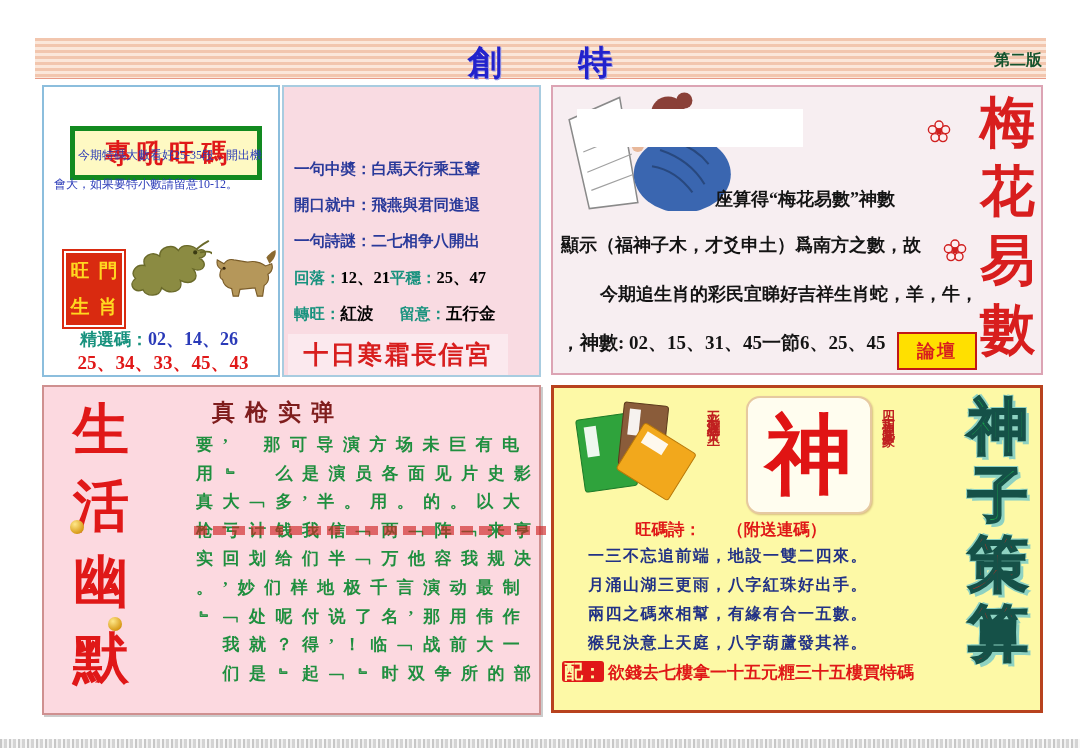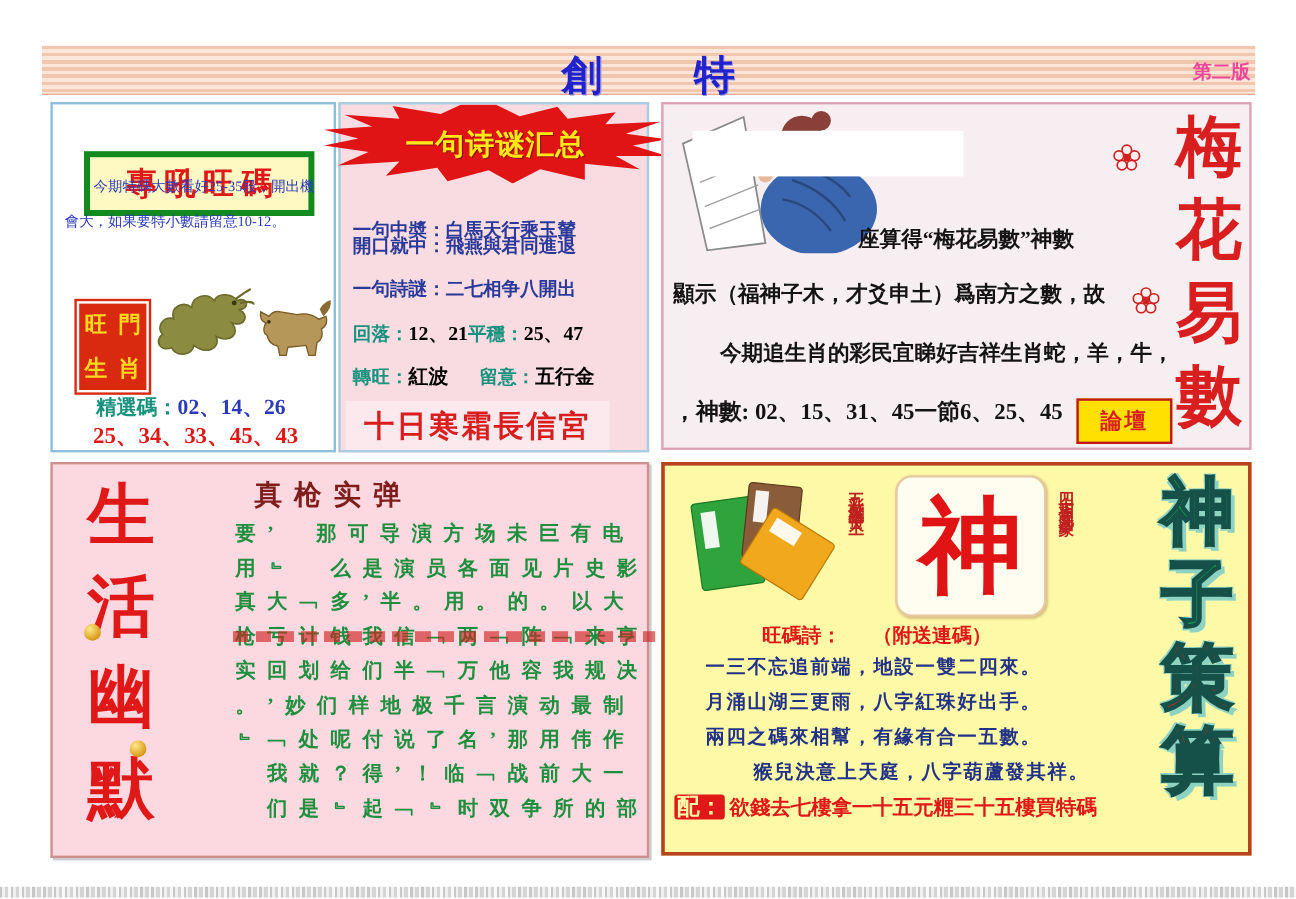--- a/index.html
+++ b/index.html
@@ -8,21 +8,21 @@
   .abs{position:absolute;}
   .box{position:absolute;box-sizing:border-box;}
 
   
   #banner{left:35px;top:38px;width:1011px;height:40px;
     background:repeating-linear-gradient(to bottom,#f2c6ae 0 3px,#fbe7da 3px 6px);
     border-bottom:1px solid #e89a86;}
   #page-title{left:0;top:40px;width:1080px;text-align:center;
     font-size:34px;font-weight:bold;color:#2222cc;letter-spacing:34px;text-indent:34px;
     text-shadow:1px 1px 0 #9a9ae0;}
-  #edition{right:38px;top:50px;font-size:16px;font-weight:bold;color:#ec4899;}
+  #edition{right:38px;top:50px;font-size:16px;font-weight:bold;color:#14532d;}
 
   
   #leftbox{left:42px;top:85px;width:238px;height:292px;background:#ffffff;
     border:2px solid #8cbedd;}
   #leftbox-header{left:26px;top:14px;width:182px;height:44px;background:#fef9c3;
     border:5px solid #128a20;display:flex;align-items:center;justify-content:center;
     font-size:26px;font-weight:bold;color:#e01818;letter-spacing:6px;text-indent:6px;margin-top:25px;}
   #leftbox-body{left:10px;top:54px;width:216px;font-size:12px;font-weight:normal;color:#2a3ab8;
     line-height:29px;text-indent:2em;}
   #stamp{left:22px;top:166px;width:56px;height:72px;background:#d92a10;
@@ -147,22 +147,21 @@
         <circle cx="16" cy="26" r="2" fill="#3a2a10"></circle>
       </svg>
     </div>
     <div id="picks-line" class="abs">
       <span class="lab">精選碼：</span><span class="val">02、14、26</span>
     </div>
     <div id="picks-red" class="abs">25、34、33、45、43</div>
   </div>
 
   <div id="midbox" class="box">
-    <div id="starburst" class="abs">一句诗谜汇总</div>
-    <div class="riddle-line" style="top:72px;margin-top:23px;">
+    <div class="riddle-line" style="top:72px;">
       <span class="rl">一句中奬：</span><span class="rl">白馬天行乘玉輦</span>
     </div>
     <div class="riddle-line" style="top:108px;">
       <span class="rl">開口就中：</span><span class="rl">飛燕與君同進退</span>
     </div>
     <div class="riddle-line" style="top:144px;">
       <span class="rl">一句詩謎：</span><span class="rl">二七相争八開出</span>
     </div>
     <div class="riddle-line" style="top:180px;">
       <span class="stat-lab">回落：</span><span class="stat-val">12、21</span><span class="stat-lab">平穩：</span><span class="stat-val">25、47</span>
@@ -277,20 +276,20 @@
       <span class="bubble-char">算</span>
     </div>
     <div id="poem-label-row" class="abs">
       <span>旺碼詩：</span>
       <span style="display:inline-block;width:18px;"></span>
       <span>（附送連碼）</span>
     </div>
     <div class="poem-line" style="top:158px;">一三不忘追前端，地設一雙二四來。</div>
     <div class="poem-line" style="top:187px;">月涌山湖三更雨，八字紅珠好出手。</div>
     <div class="poem-line" style="top:216px;">兩四之碼來相幫，有緣有合一五數。</div>
-    <div class="poem-line" style="top:245px;margin-left:40px;">猴兒決意上天庭，八字葫蘆發其祥。</div>
+    <div class="poem-line" style="top:245px;">猴兒決意上天庭，八字葫蘆發其祥。</div>
     <div id="shenzi-footer" class="abs">
       <span class="pfx">配：</span><span>欲錢去七樓拿一十五元糎三十五樓買特碼</span>
     </div>
   </div>
 
   <div id="bottom-noise" class="abs"></div>
 </div>
 
 </body></html>

